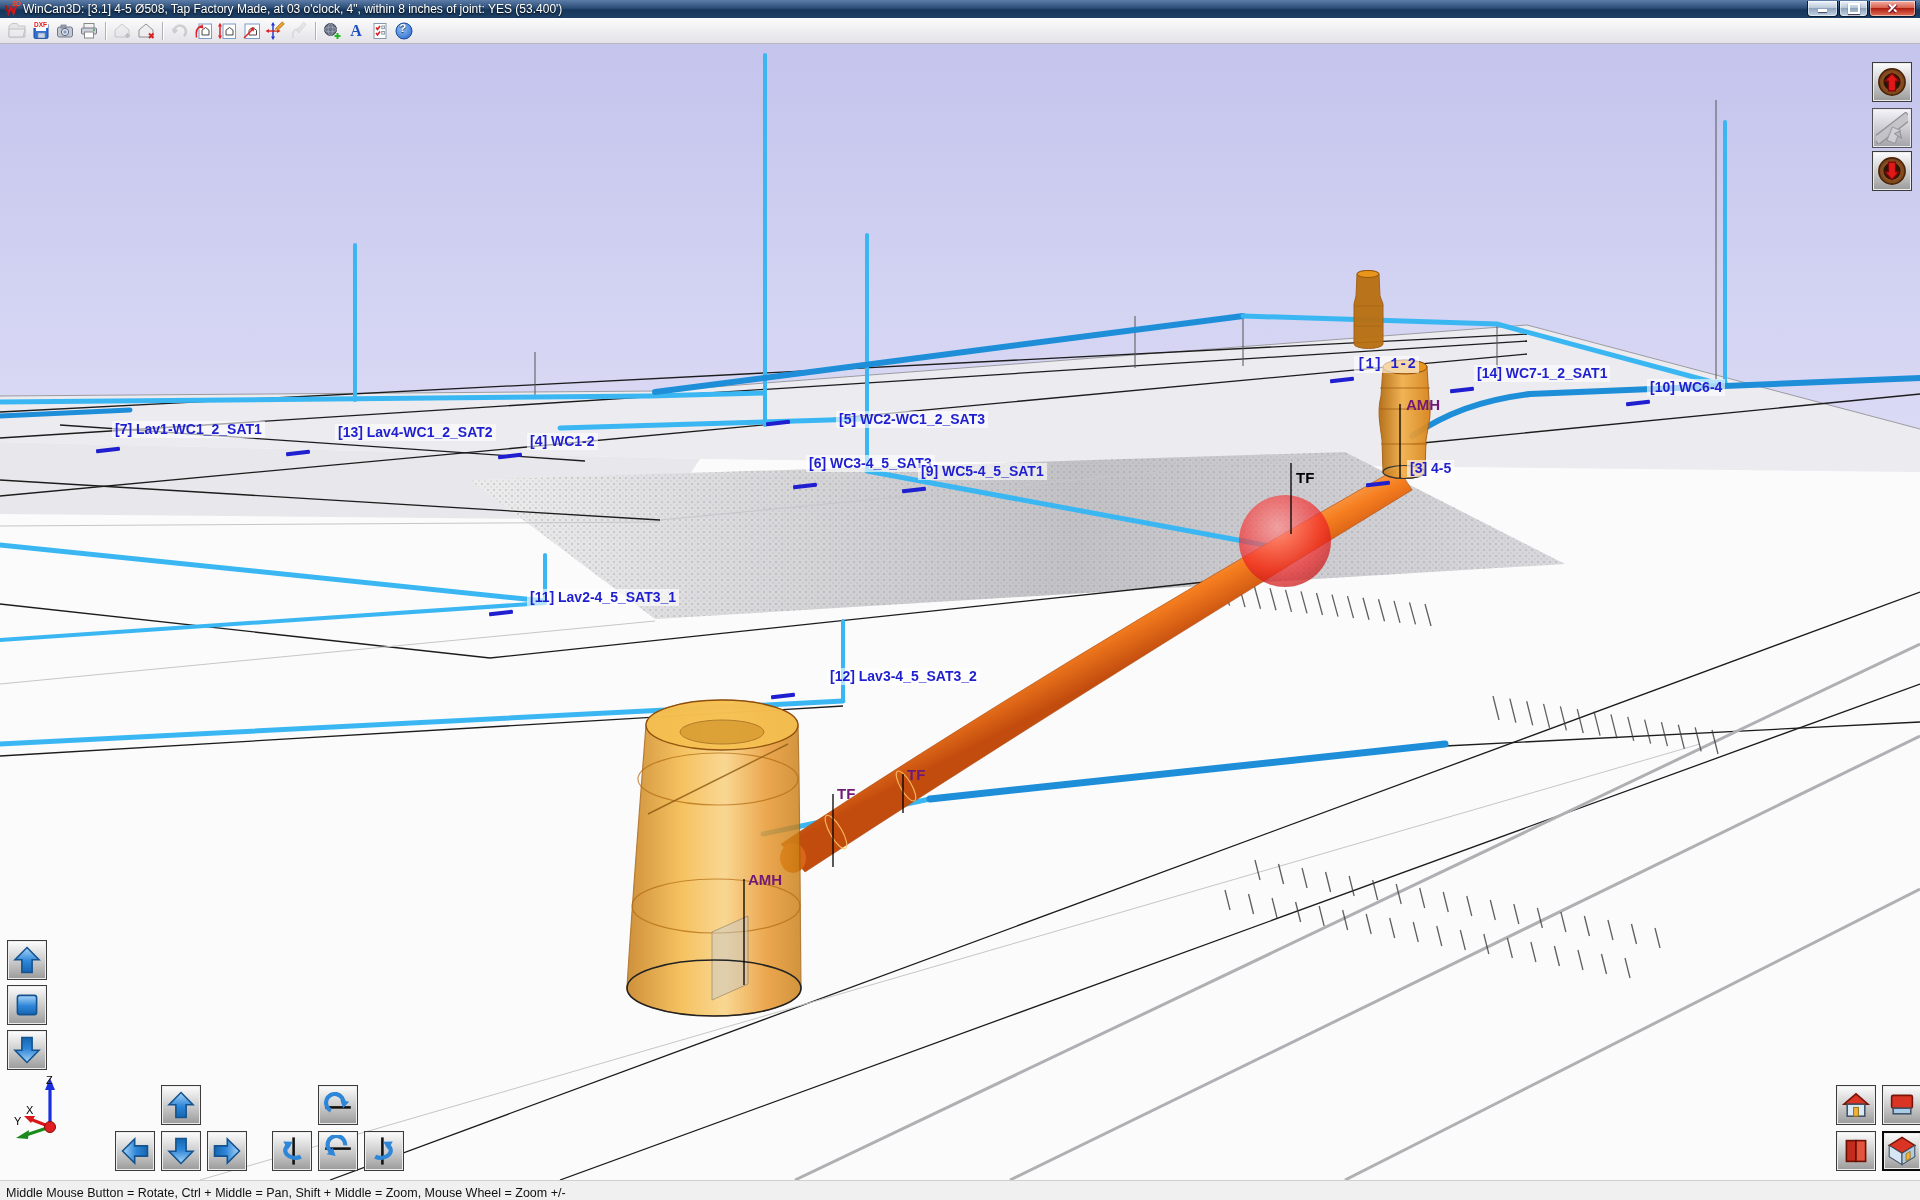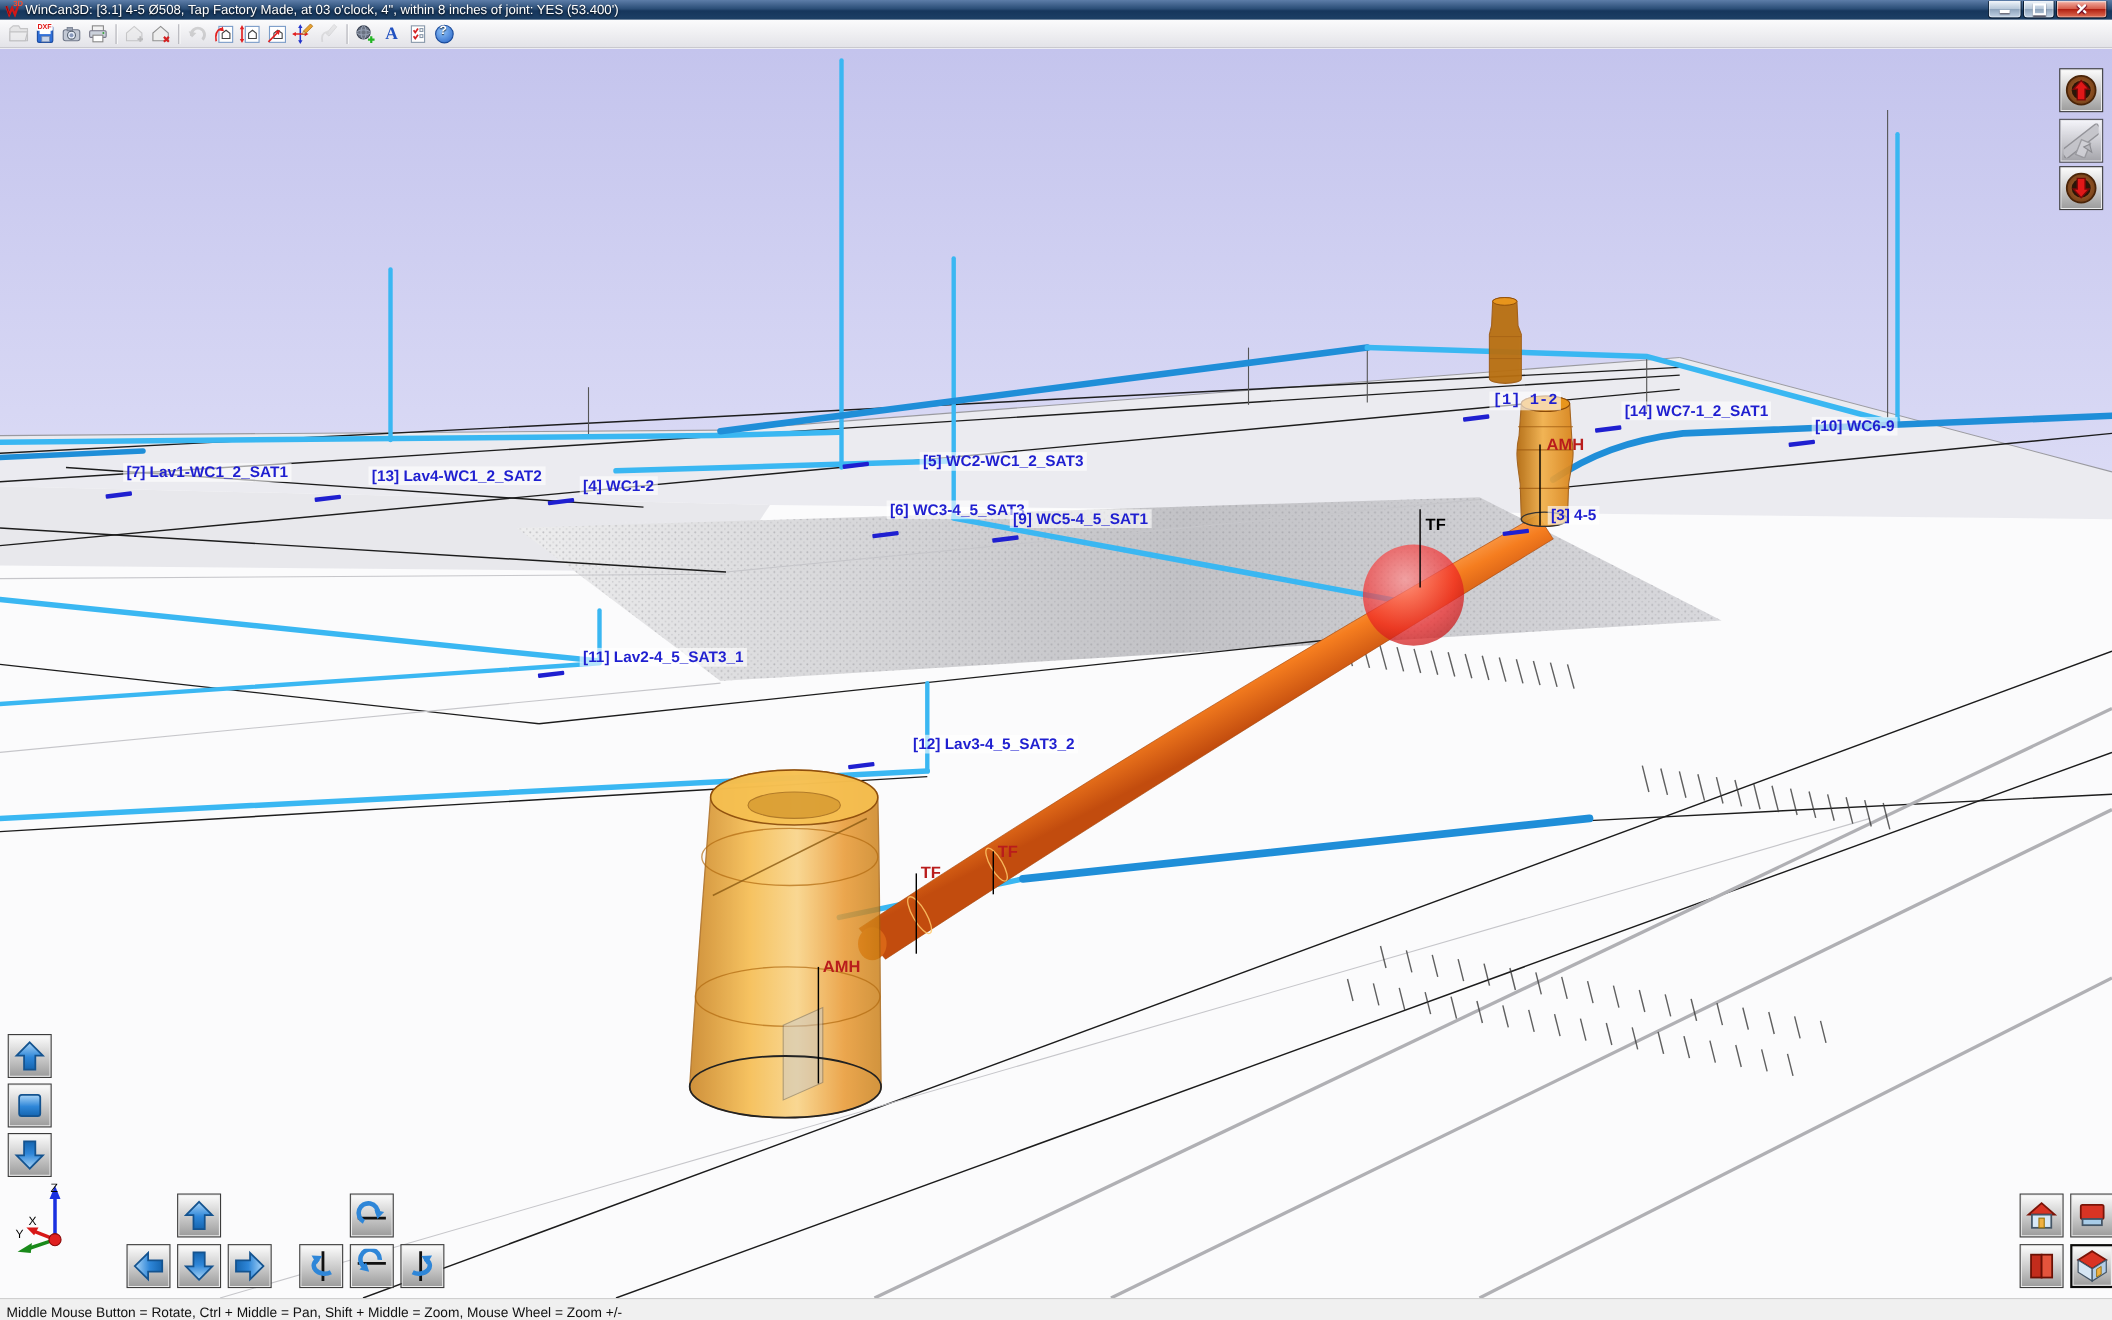--- a/index.html
+++ b/index.html
@@ -39,21 +39,21 @@
   .tlbl-help{top:3px;left:7.5px;font:bold 11px "Liberation Sans",sans-serif;color:#fff;text-shadow:0 1px 1px #123;}
 
   
   .viewport{position:absolute;left:0;top:44px;width:1920px;height:1136px;overflow:hidden;background:#fff;}
   #scene{position:absolute;left:0;top:0;}
   #vlayers,#navlayer{position:absolute;left:0;top:0;width:100%;height:100%;pointer-events:none;}
   #vlayers>*,#navlayer>*{pointer-events:auto;}
   .vlabel{position:absolute;font:bold 14px "Liberation Sans",sans-serif;color:var(--label-blue,#1f1fd0);
     background:rgba(255,255,255,.62);padding:0 3px;white-space:nowrap;line-height:17px;}
   .vdash{position:absolute;width:24px;height:4px;background:var(--label-blue,#1f1fd0);transform:rotate(-7deg);border-radius:1px;}
-  .vmark{position:absolute;font:bold 15px "Liberation Sans",sans-serif;color:#b91c1c;white-space:nowrap;}
+  .vmark{position:absolute;font:bold 15px "Liberation Sans",sans-serif;color:#701a75;white-space:nowrap;}
   .vannot{position:absolute;font:bold 15px "Liberation Sans",sans-serif;color:#000;white-space:nowrap;line-height:19px;}
 
   
   .navbtn{position:absolute;width:40px;height:40px;border:1px solid #3c3c3c;
     background:linear-gradient(#fdfdfd,#c9c9c9 55%,#9b9b9b);box-shadow:inset 0 0 0 1px #ececec;
     display:flex;align-items:center;justify-content:center;padding:0;}
   .navbtn.disabled{filter:grayscale(1) opacity(.85);}
   .navbtn.active{border:2px solid #0a0a0a;width:40px;height:40px;}
   .nicon{width:32px;height:32px;display:block;}
   .gizmo{position:absolute;left:6px;top:1028px;}
@@ -399,21 +399,21 @@
         <span class="vlabel" style="left: 918px; top: 419px;">[9] WC5-4_5_SAT1</span>
         <div class="vdash" style="left: 489px; top: 567px;"></div>
         <span class="vlabel" style="left: 527px; top: 545px;">[11] Lav2-4_5_SAT3_1</span>
         <div class="vdash" style="left: 771px; top: 650px;"></div>
         <span class="vlabel" style="left: 827px; top: 624px;">[12] Lav3-4_5_SAT3_2</span>
         <div class="vdash" style="left: 1330px; top: 334px;"></div>
         <span class="vlabel" style="left: 1354px; top: 312px; font-family: Liberation Mono, monospace;">[1] 1-2</span>
         <div class="vdash" style="left: 1450px; top: 344px;"></div>
         <span class="vlabel" style="left: 1474px; top: 321px;">[14] WC7-1_2_SAT1</span>
         <div class="vdash" style="left: 1626px; top: 357px;"></div>
-        <span class="vlabel" style="left: 1647px; top: 335px;">[10] WC6-9</span>
+        <span class="vlabel" style="left: 1647px; top: 335px;">[10] WC6-4</span>
         <div class="vdash" style="left: 1366px; top: 438px;"></div>
         <span class="vlabel" style="left: 1407px; top: 416px;">[3] 4-5</span>
         <span class="vmark" style="left: 1406px; top: 352px;">AMH</span>
         <span class="vmark" style="left: 748px; top: 827px;">AMH</span>
         <span class="vmark" style="left: 907px; top: 722px;">TF</span>
         <span class="vmark" style="left: 837px; top: 741px;">TF</span>
         <div class="vannot" style="left: 1296px; top: 424px;">
           <div>TF</div>
         </div>
       </div>

